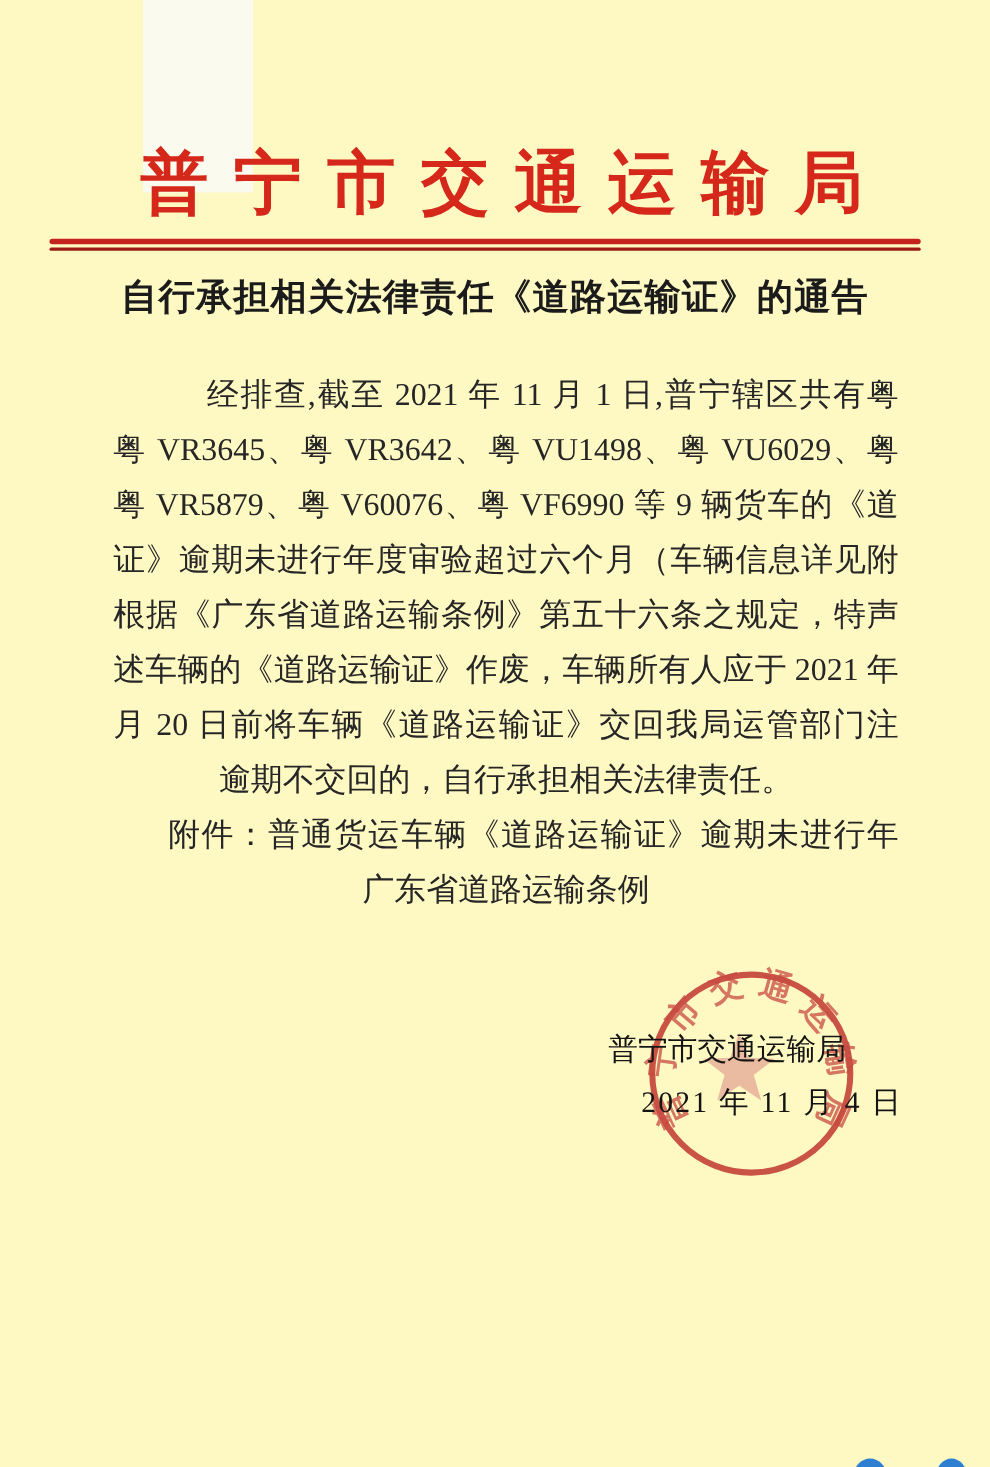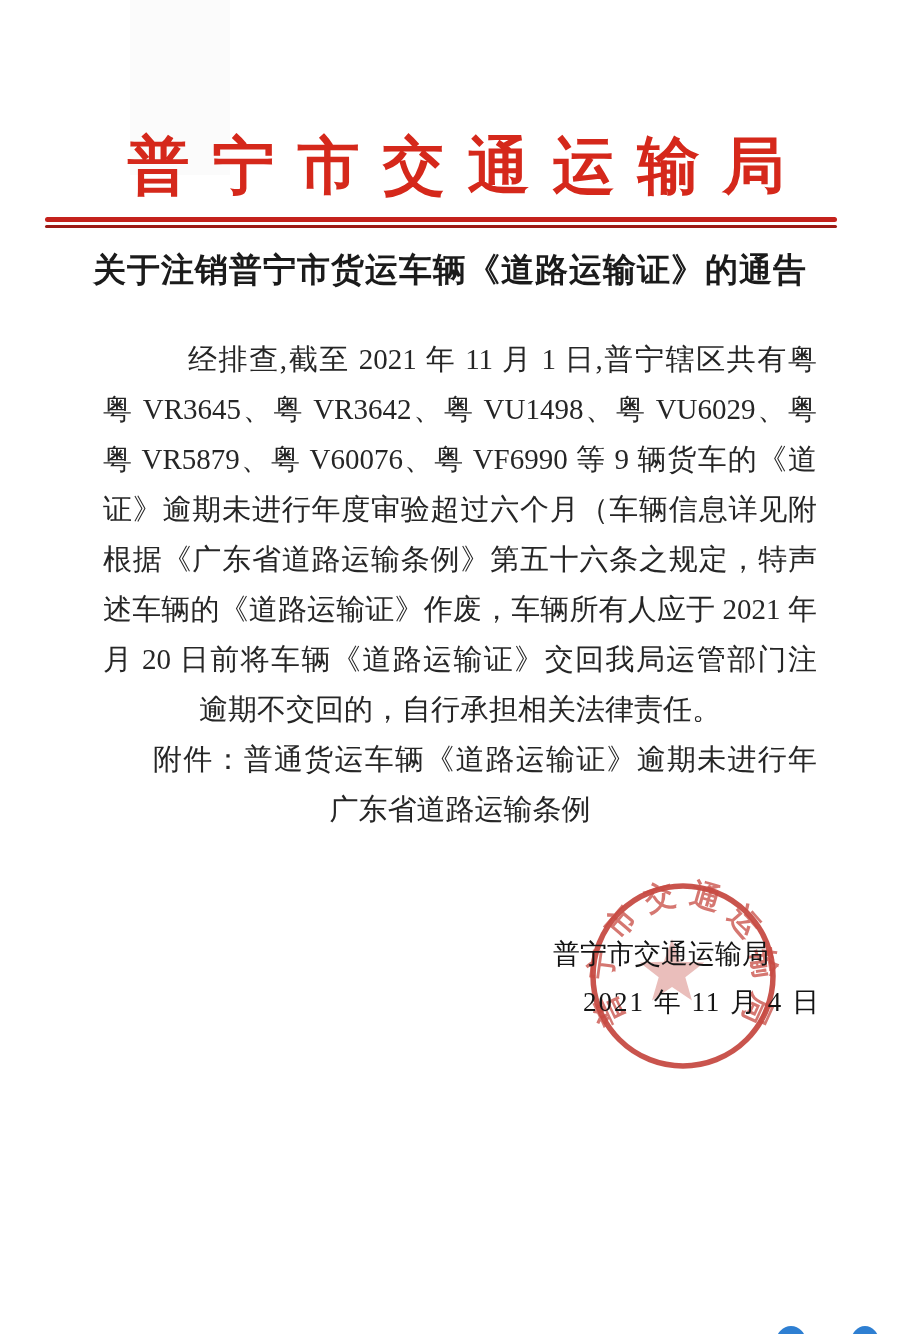--- a/index.html
+++ b/index.html
@@ -1,20 +1,20 @@
 <!DOCTYPE html>
 <html><head>
 <meta charset="utf-8">
 <style>
   html,body { margin:0; padding:0; background:#e9e9e9; }
   .page {
     position:relative;
     width:900px; height:1334px;
     margin:0 auto;
-    background:#ffffff;
+    background:#fef9c3;
     overflow:hidden;
     font-family:"Liberation Serif", serif;
   }
   
   .page::before {
     content:"";
     position:absolute; left:130px; top:0; width:100px; height:175px;
     background:#fafafa; opacity:.8;
   }
 
@@ -91,21 +91,21 @@
 <div class="page">
 
   <div class="agency-header">普宁市交通运输局</div>
 
   <div class="red-rule">
     <div class="bar1"></div>
     <div class="gap"></div>
     <div class="bar2"></div>
   </div>
 
-  <div class="doc-title">关于注销普宁市货运车辆《道路运输证》的通告</div>
+  <div class="doc-title">自行承担相关法律责任《道路运输证》的通告</div>
 
   <div class="body-text">
     <div class="line fill indent-lg">经排查,截至 2021 年 11 月 1 日,普宁辖区共有粤 VR3601、</div>
     <div class="line fill">粤 VR3645、粤 VR3642、粤 VU1498、粤 VU6029、粤 VR3148</div>
     <div class="line fill">粤 VR5879、粤 V60076、粤 VF6990 等 9 辆货车的《道路运输</div>
     <div class="line fill">证》逾期未进行年度审验超过六个月（车辆信息详见附件）。</div>
     <div class="line fill">根据《广东省道路运输条例》第五十六条之规定，特声明上</div>
     <div class="line fill">述车辆的《道路运输证》作废，车辆所有人应于 2021 年 11</div>
     <div class="line fill">月 20 日前将车辆《道路运输证》交回我局运管部门注销，</div>
     <div class="line">逾期不交回的，自行承担相关法律责任。</div>

